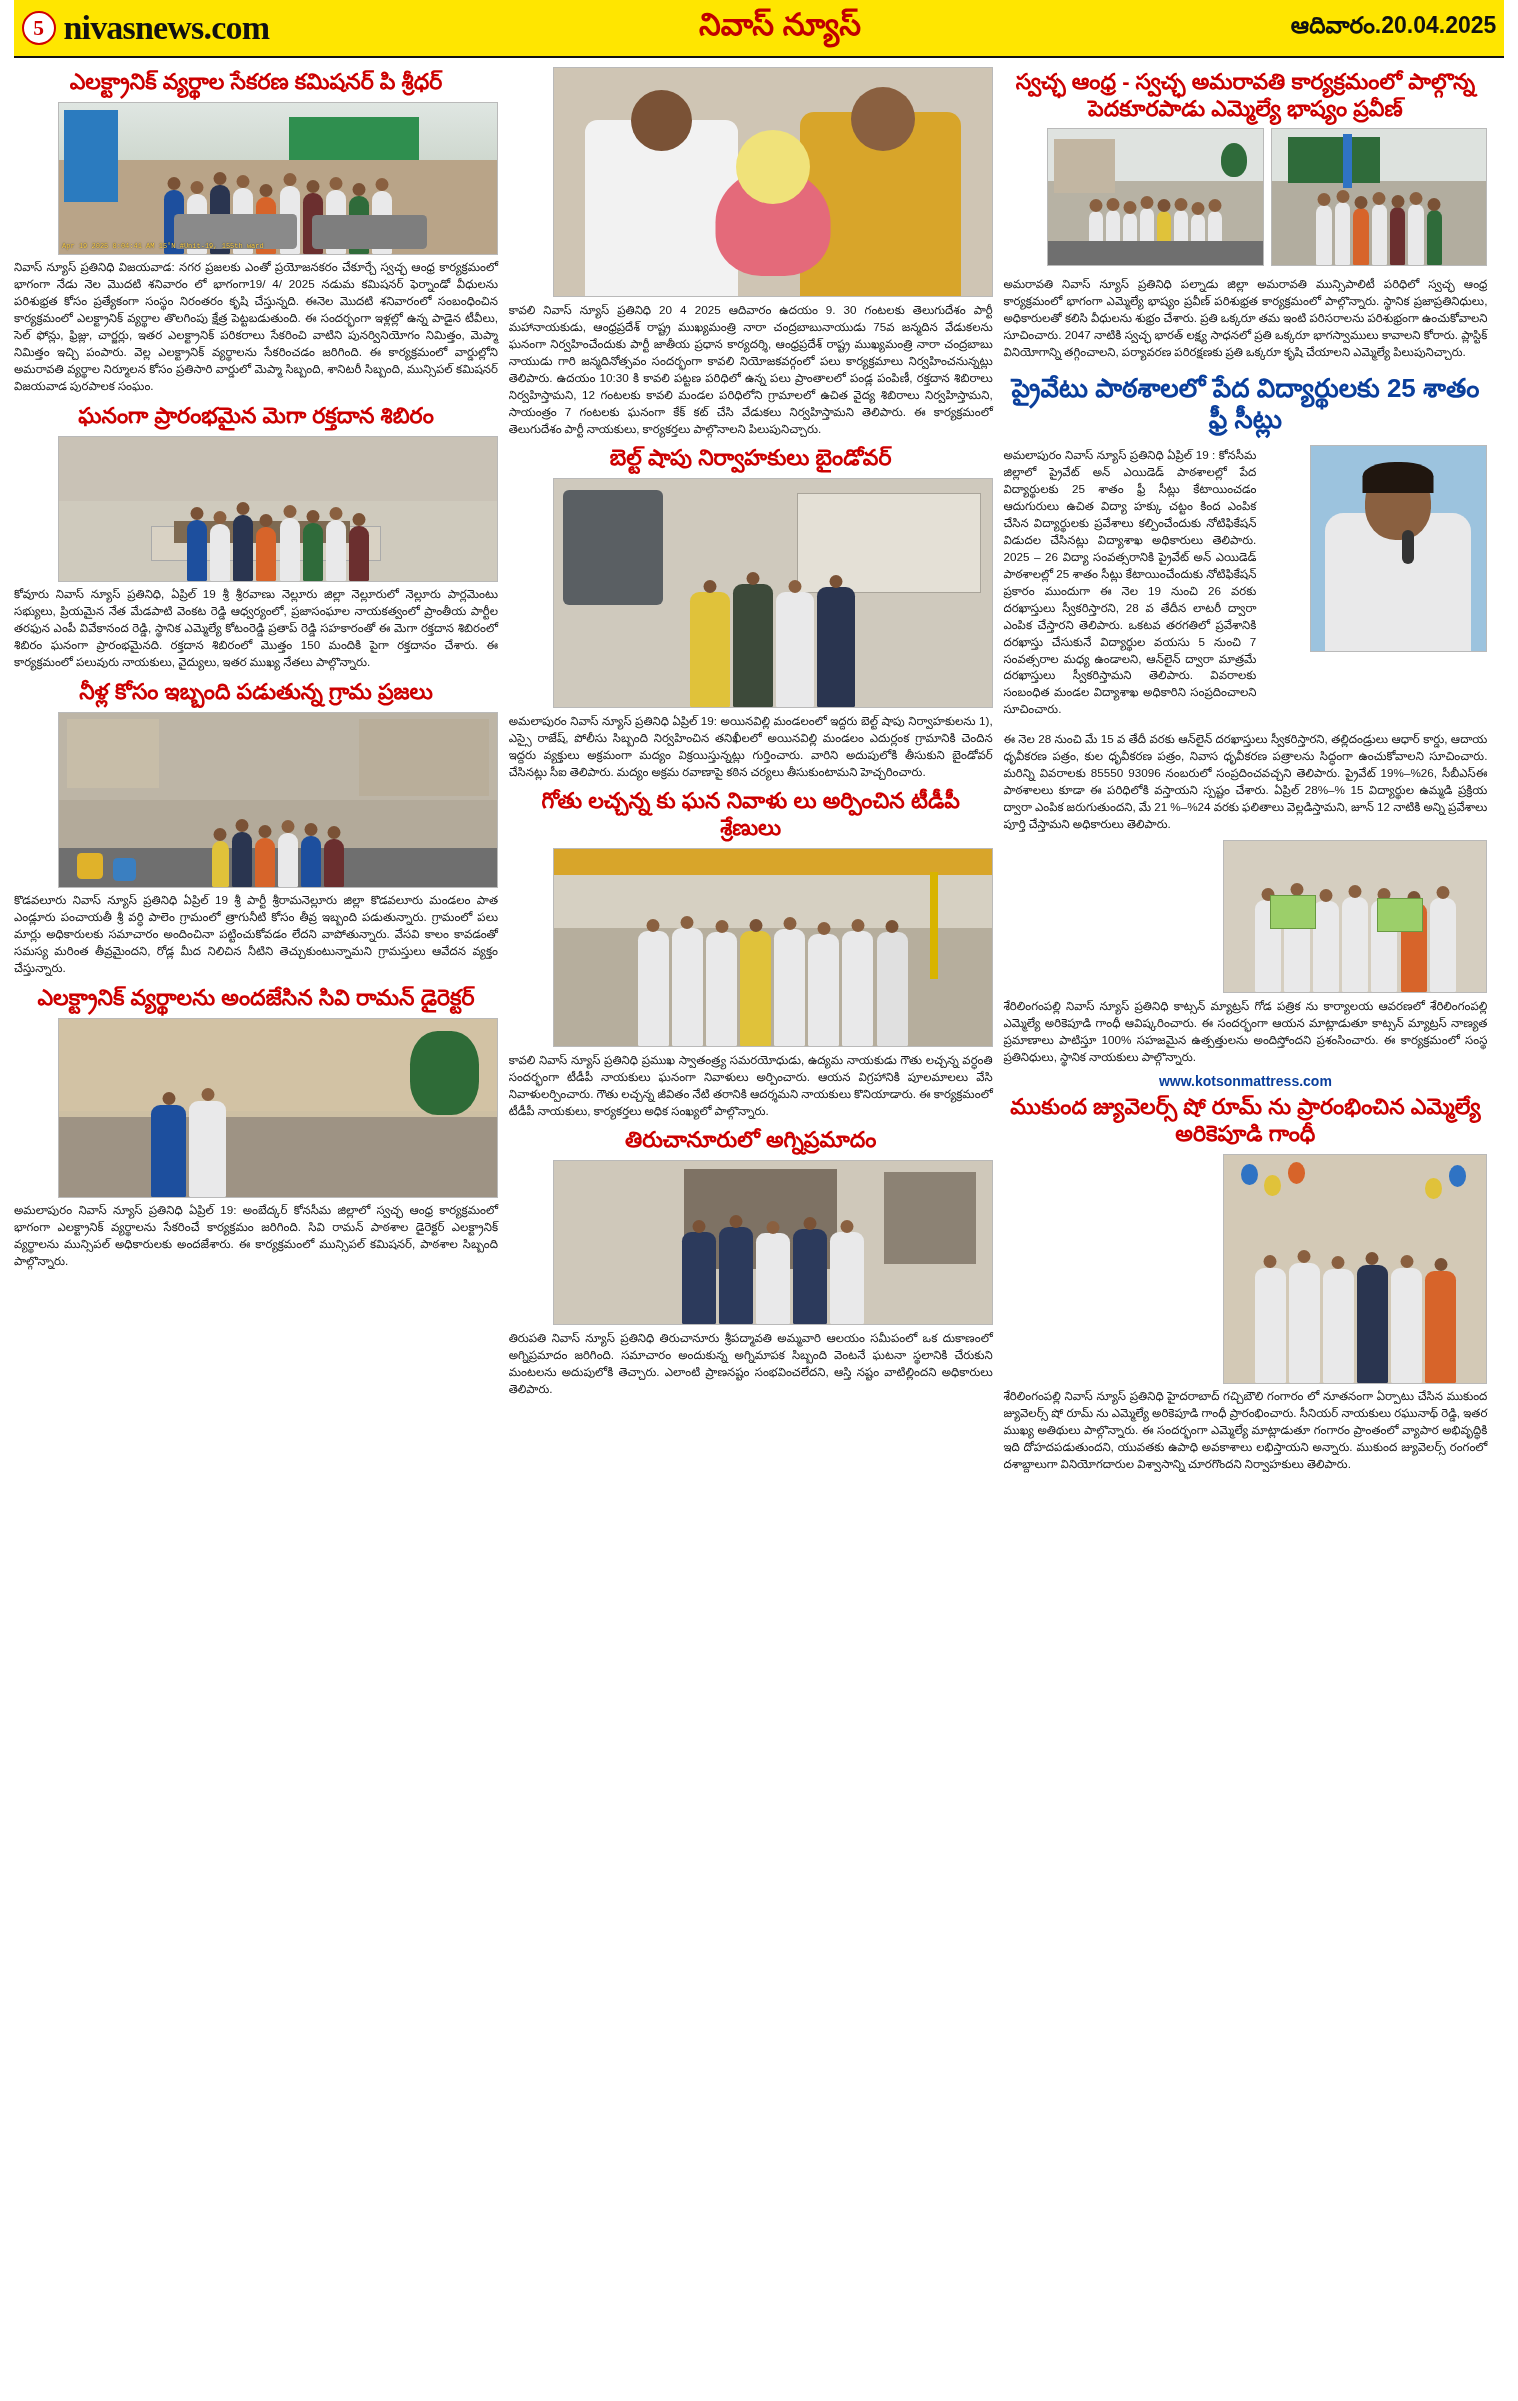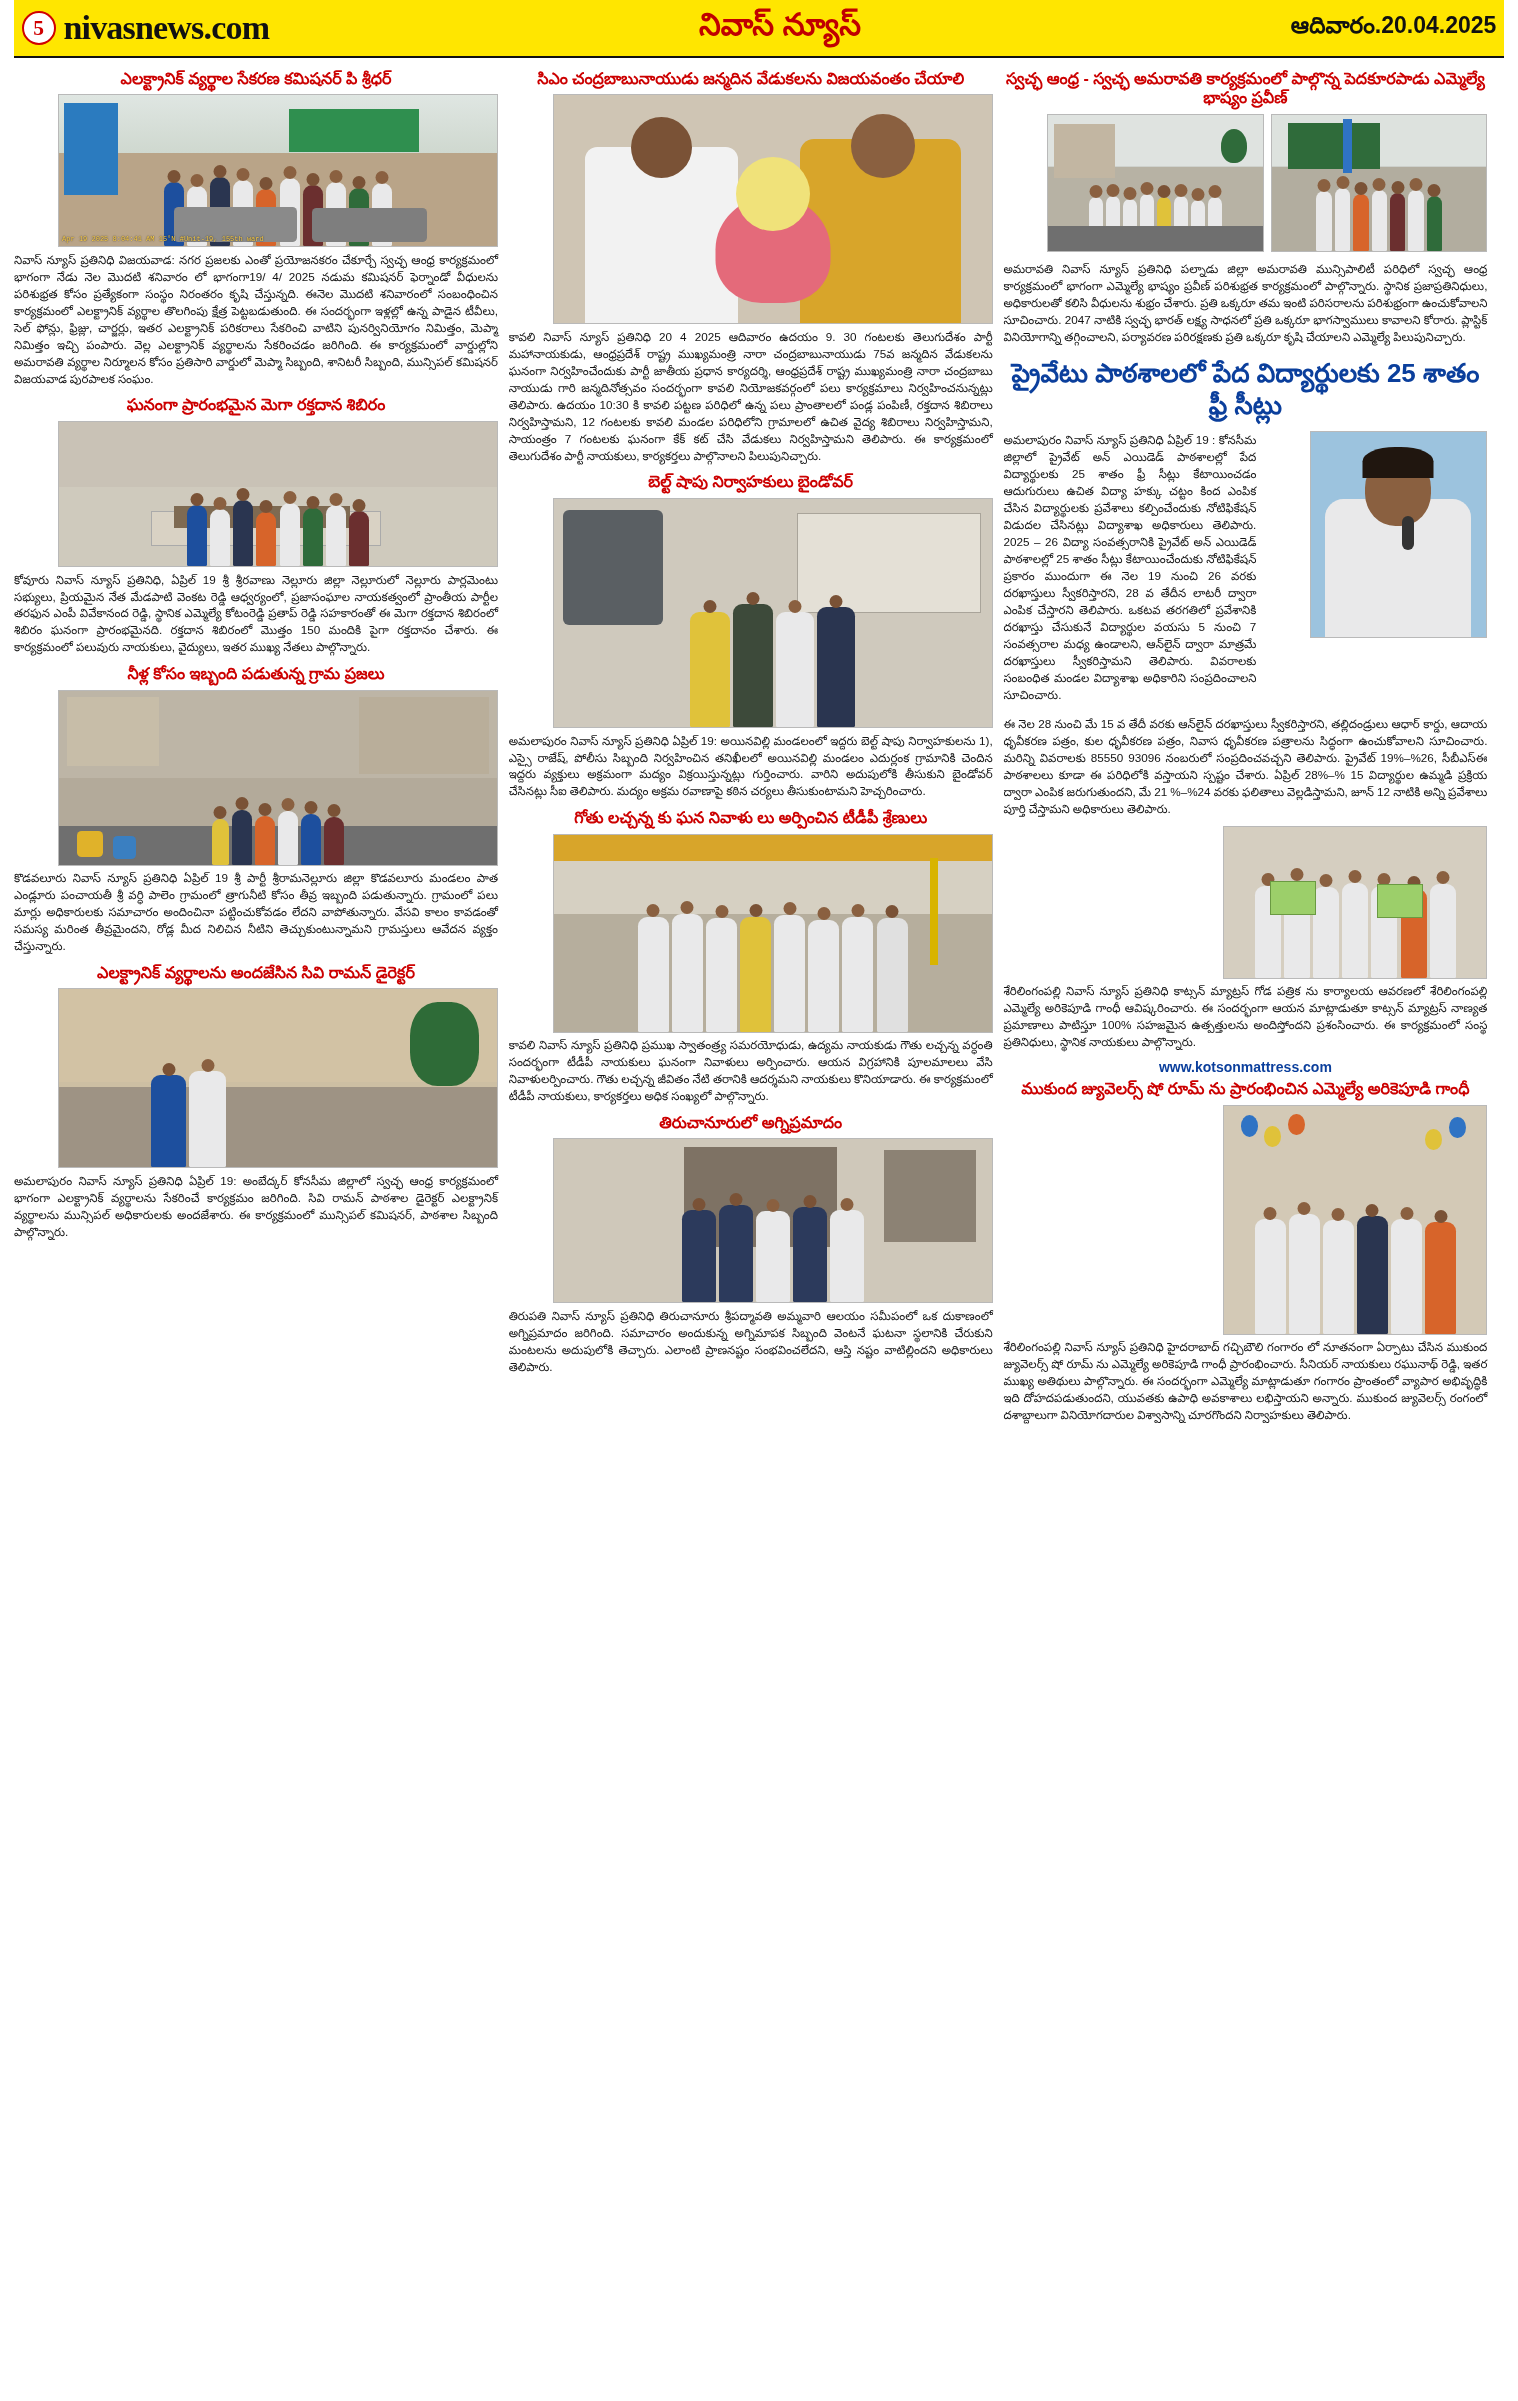--- a/index.html
+++ b/index.html
@@ -30,21 +30,21 @@
   .mh-center { font-size: 31px; font-weight: bold; color: #c00000; font-family: "Liberation Sans", sans-serif; }
   .mh-date { font-size: 23px; font-weight: bold; color: #111; }
 
   
   .cols { display: flex; gap: 10.7px; align-items: flex-start; }
   .col { width: 484px; }
   .col.c2 { width: 484px; }
   .col.c3 { width: 484px; }
 
   h2.hd {
-    color: #cc0000; font-size: 16px; line-height: 1.22; font-weight: bold;
+    color: #cc0000; font-size: 22px; line-height: 1.22; font-weight: bold;
     text-align: center; margin: 4.6px 0 6.1px 0;
   }
   h2.hd.blue { color: #0b3f9c; }
   h2.hd.big { font-size: 26px; }
 
   p.body {
     font-size: 11.7px; line-height: 1.45; text-align: justify;
     margin: 4.6px 0 7.7px 0; color: #111; word-spacing: -0.2px;
   }
 
@@ -189,21 +189,20 @@
             <div class="p w" style="height:96px;width:37px"></div>
           </div>
         </div>
       </div>
 
       <p class="body">అమలాపురం నివాస్ న్యూస్ ప్రతినిధి ఏప్రిల్ 19: అంబేద్కర్ కోనసీమ జిల్లాలో స్వచ్ఛ ఆంధ్ర కార్యక్రమంలో భాగంగా ఎలక్ట్రానిక్ వ్యర్థాలను సేకరించే కార్యక్రమం జరిగింది. సివి రామన్ పాఠశాల డైరెక్టర్ ఎలక్ట్రానిక్ వ్యర్థాలను మున్సిపల్ అధికారులకు అందజేశారు. ఈ కార్యక్రమంలో మున్సిపల్ కమిషనర్, పాఠశాల సిబ్బంది పాల్గొన్నారు.</p>
     </div>
 
     <div class="col c2">
 
-      <h2 class="hd">సిఎం చంద్రబాబునాయుడు జన్మదిన వేడుకలను విజయవంతం చేయాలి</h2>
 
       <div class="fig">
         <div class="photo" style="height:230px;background:#d8cfc2;">
           <div class="sky" style="background:#d9d2c6;height:100%;"></div>
           <div class="bldg" style="left:0;top:0;width:100%;height:100%;background:#cfc5b4;"></div>
           <div style="position:absolute;left:31px;bottom:0;width:153px;height:176px;background:#f2f2f2;border-radius:12.3px 12.3px 0 0;"></div>
           <div style="position:absolute;left:77px;top:21.5px;width:61px;height:61px;border-radius:50%;background:#7a5236;"></div>
           <div style="position:absolute;right:31px;bottom:0;width:161px;height:184px;background:#d8a52a;border-radius:14px 14px 0 0;"></div>
           <div style="position:absolute;right:77px;top:18.4px;width:64px;height:64px;border-radius:50%;background:#8a6040;"></div>
           <div style="position:absolute;left:50%;transform:translateX(-50%);bottom:20px;width:115px;height:107px;border-radius:50% 50% 40% 40%;background:#e46a7a;"></div>

